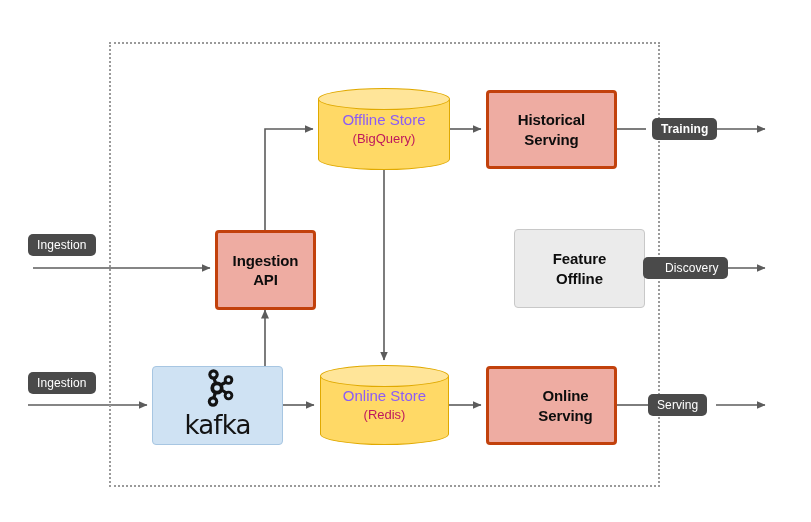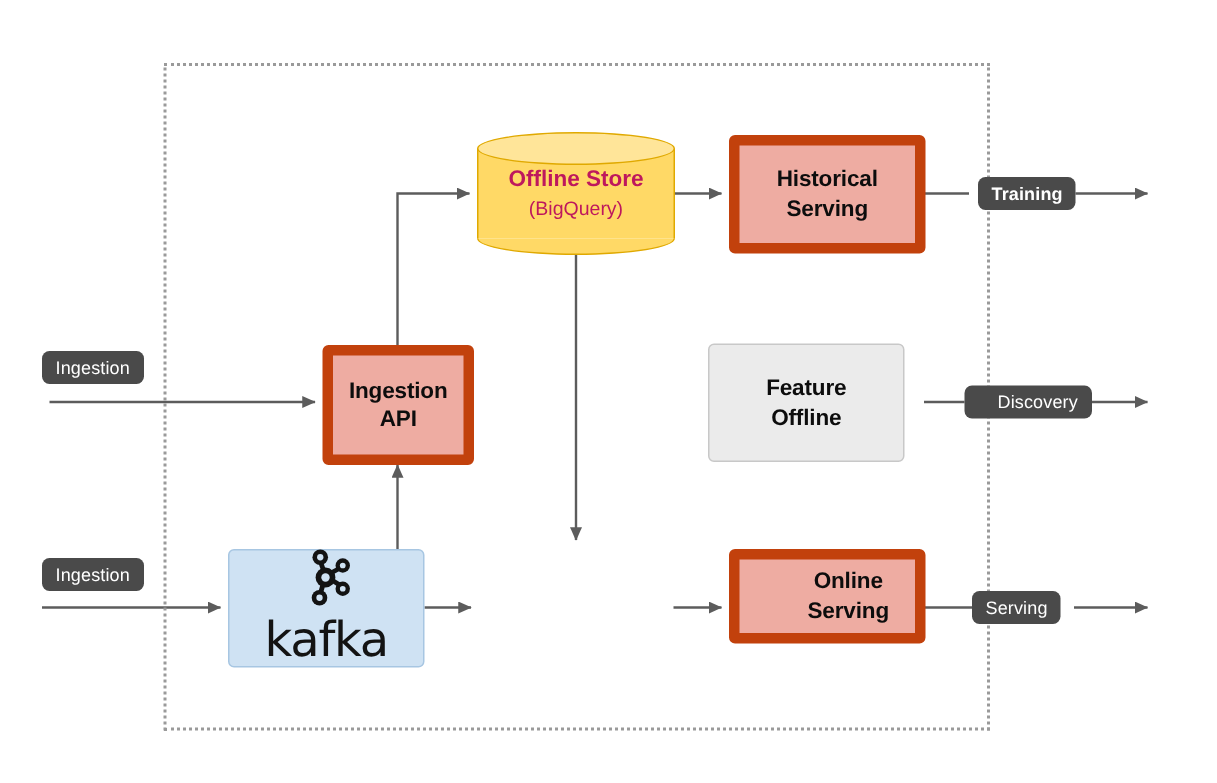--- a/index.html
+++ b/index.html
@@ -53,21 +53,21 @@
   }
   .node .title {
     font-weight: bold;
     font-size: 15px;
     color: #0d0d0d;
     letter-spacing: -0.1px;
   }
 
   .node-red {
     background: #eeaca2;
-    border: 7px solid #c2410c;
+    border: 3px solid #c2410c;
   }
   .node-gray {
     background: #ebebeb;
     border: 1px solid #c8c8c8;
   }
   .node-blue {
     background: #cfe2f3;
     border: 1px solid #a7c6e2;
   }
 
@@ -116,23 +116,23 @@
     top: 0;
     bottom: 0;
     display: flex;
     flex-direction: column;
     align-items: center;
     justify-content: center;
     text-align: center;
     line-height: 1.25;
   }
   .cyl .title {
-    font-weight: bold;
+    font-weight: normal;
     font-size: 15px;
-    color: #be185d;
+    color: #8b5cf6;
   }
   .cyl .subtitle {
     font-size: 13px;
     color: #be185d;
     margin-top: 1px;
   }
 
   
   .badge {
     position: absolute;
@@ -151,21 +151,21 @@
   }
 
   
   .kafka-inner {
     display: flex;
     flex-direction: column;
     align-items: center;
     justify-content: center;
   }
   .kafka-word {
-    font-size: 32px;
+    font-size: 26px;
     color: #131313;
     letter-spacing: -0.8px;
     margin-top: 1px;
     font-family: "DejaVu Sans", sans-serif;
   }
 </style>
 </head>
 <body>
 
 <div id="diagram">
@@ -227,21 +227,21 @@
     </div>
   </div>
 
   <div class="node node-red" style="left:486px; top:90px; width:131px; height:79px;">
     <span class="title">Historical</span>
     <span class="title">Serving</span>
   </div>
 
   <div class="badge" style="left:652px; top:118px;font-weight:bold;">Training</div>
 
-  <div class="node node-gray" style="left:472px; top:229px; width:131px; height:79px;">
+  <div class="node node-gray" style="left:514px; top:229px; width:131px; height:79px;">
     <span class="title">Feature</span>
     <span class="title">Offline</span>
   </div>
 
   <div class="badge" style="left:643px; top:257px;padding-left:22px;">Discovery</div>
 
   <div class="node node-blue" style="left:152px; top:366px; width:131px; height:79px;">
     <div class="kafka-inner">
       <svg width="34" height="40" viewBox="0 0 34 40">
         <g stroke="#131313" stroke-width="3.2" fill="none">
@@ -262,21 +262,30 @@
           <circle cx="16" cy="20" r="2.8"></circle>
           <circle cx="27.5" cy="12" r="1.9"></circle>
           <circle cx="27.5" cy="27.5" r="1.9"></circle>
           <circle cx="12" cy="33.5" r="2.1"></circle>
         </g>
       </svg>
       <span class="kafka-word">kafka</span>
     </div>
   </div>
 
-
-  <div class="node node-red" style="left:486px; top:366px; width:131px; height:63px;padding-left:28px;">
+  <div class="cyl" style="left:320px; top:365px; width:129px; height:80px;">
+    <div class="cyl-body"></div>
+    <div class="cyl-bottom"></div>
+    <div class="cyl-top"></div>
+    <div class="cyl-label">
+      <span class="title">Online Store</span>
+      <span class="subtitle">(Redis)</span>
+    </div>
+  </div>
+
+  <div class="node node-red" style="left:486px; top:366px; width:131px; height:79px;padding-left:28px;">
     <span class="title">Online</span>
     <span class="title">Serving</span>
   </div>
 
   <div class="badge" style="left:648px; top:394px;">Serving</div>
 
 </div>
 
 </body></html>

